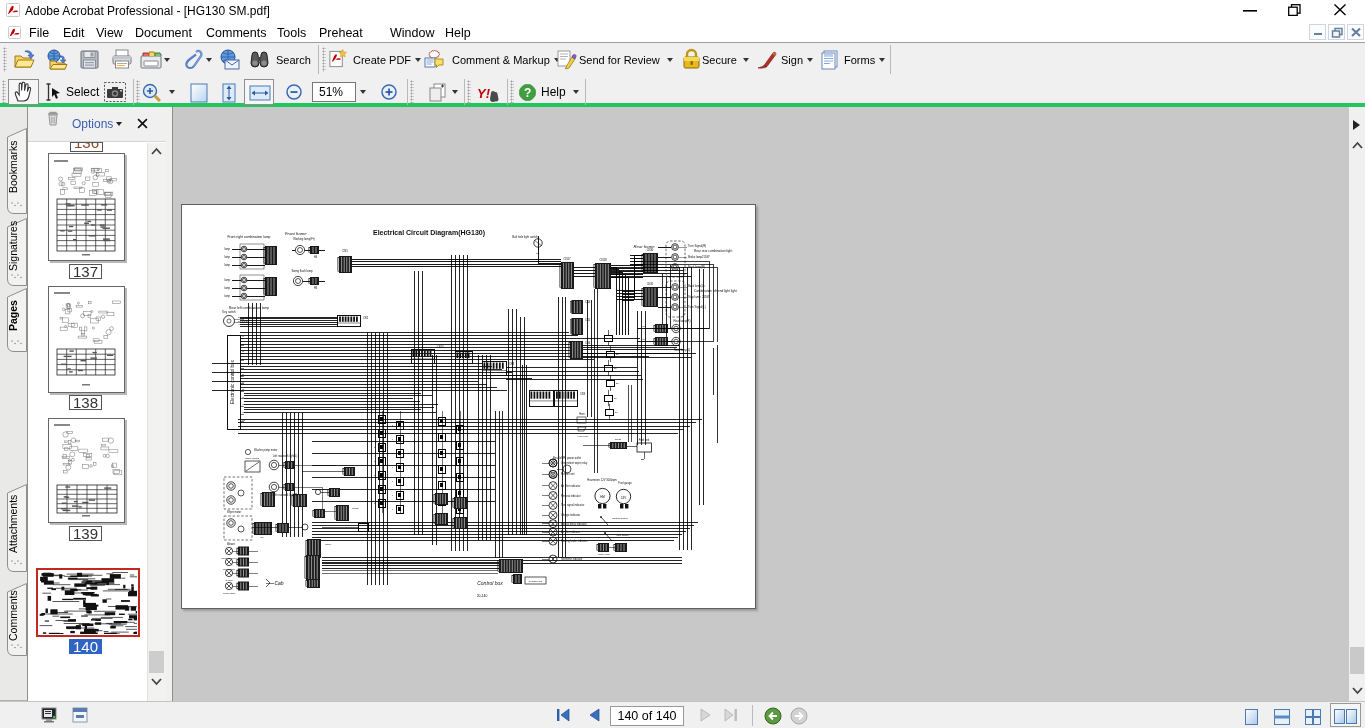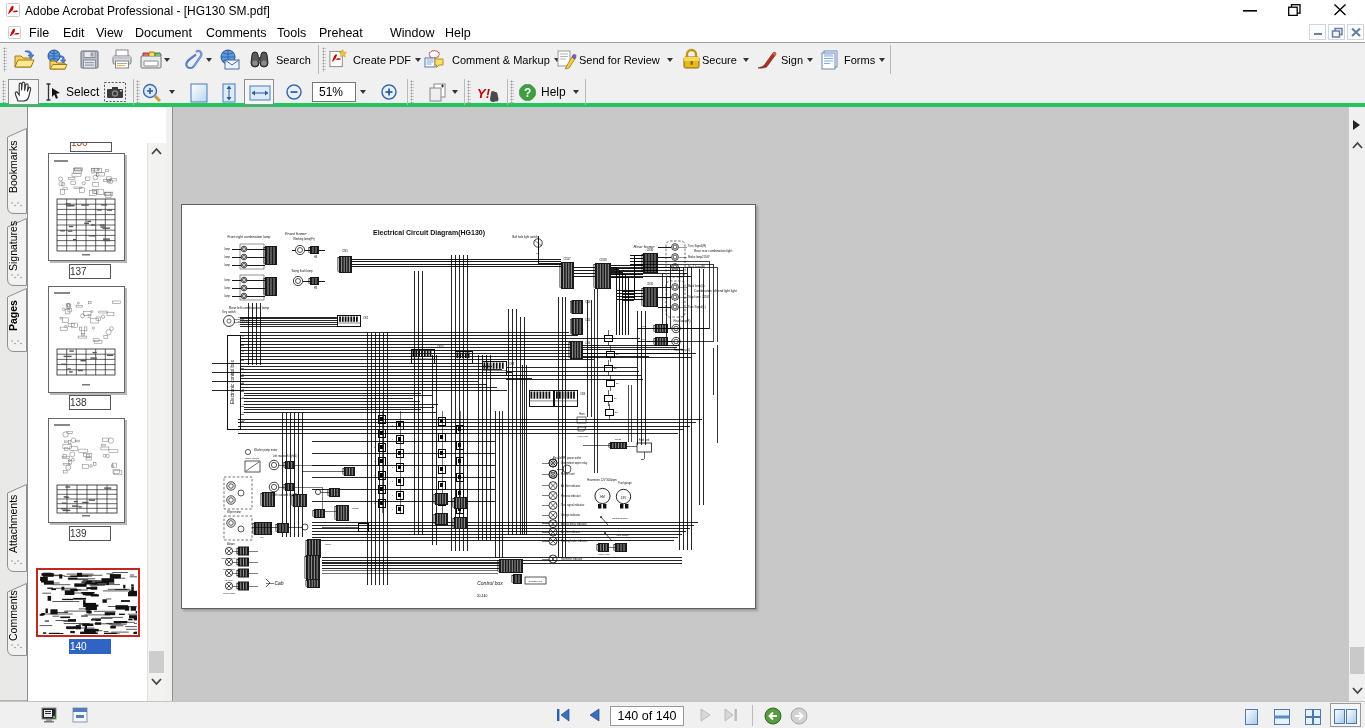--- a/index.html
+++ b/index.html
@@ -14,21 +14,21 @@
 .tbtext{position:absolute;font-size:12px;color:#000}
 .tb1t{font-size:11px;top:11px !important}
 .dd{position:absolute;width:0;height:0;border-left:3.5px solid transparent;border-right:3.5px solid transparent;border-top:4px solid #333}
 #tabstrip{position:absolute;left:0;top:107px;width:27px;height:594px;background:#e9e9e7;border-bottom:1px solid #b0b0b0}
 .vtabtxt{position:absolute;left:3px;width:16px;text-align:center;font-size:10.5px;color:#000;writing-mode:vertical-rl;transform:rotate(180deg)}
 #navpanel{position:absolute;left:27px;top:107px;width:139px;height:594px;background:#fff;border-left:1px solid #8f8f8f}
 #navhdr{position:absolute;left:0px;top:0px;width:138px;height:35px;background:#f0f0f0;border-bottom:1px solid #d5d5d5}
 #navscroll{position:absolute;left:119px;top:36px;width:19px;height:558px;background:#f2f2f1;border-left:1px solid #e0e0e0}
 #splitter{position:absolute;left:166px;top:107px;width:7px;height:594px;background:#f0f0ef;border-right:1px solid #8f8f8f}
 .thumb{position:absolute;background:#fff;border:1px solid #666;box-shadow:2px 2px 0 #b9b9b9}
-.tlabel{position:absolute;width:42px;height:15px;background:#fff;border:1px solid #555;font-size:10px;color:#333;line-height:14px}
+.tlabel{position:absolute;width:33px;height:15px;background:#fff;border:1px solid #555;font-size:15px;color:#333;text-align:center;line-height:14px}
 #docarea{position:absolute;left:173px;top:107px;width:1176px;height:594px;background:#c8c8c8}
 #docscroll{position:absolute;left:1349px;top:107px;width:16px;height:594px;background:#f0f0f0}
 #page{position:absolute;left:181px;top:204px;width:575px;height:405px;background:#fff;border:1.5px solid #5f5f5f;box-shadow:2px 2px 2px #9b9b9b}
 #statusbar{position:absolute;left:0;top:701px;width:1365px;height:27px;background:#f0f0f0;border-top:1px solid #c4c4c4}
 </style></head><body>
 <div id="titlebar">
     <svg class="abs" style="left:6px;top:3px" width="14" height="14" viewBox="0 0 14 14">
       <rect x="0.5" y="0.5" width="13" height="13" rx="1" fill="#fff" stroke="#c8c8c8"></rect>
       <path d="M2 11 C4 6 5 3 6.5 3 C8 3 7.5 5 5.5 8 C4.5 9.5 3 11 2 11 Z" fill="#c00000"></path>
       <path d="M6 9 C8 7.5 11 7 12 8 C12.5 9 10 9.5 6 9 Z" fill="#c00000"></path>
@@ -309,20 +309,32 @@
     <svg class="abs" style="left:0px;top:476px" width="23" height="73" viewBox="0 0 23 73">
       <path d="M22.5 0.5 L22.5 72.5 L10 72.5 Q3.5 72.5 3.5 66 L3.5 9 Z" fill="#f2f2f0" stroke="#8f8f8f"></path>
       <circle cx="8" cy="62.0" r="0.8" fill="#909090"></circle>
       <circle cx="11" cy="64.5" r="0.8" fill="#909090"></circle>
       <circle cx="14" cy="62.0" r="0.8" fill="#909090"></circle>
       <circle cx="17" cy="64.5" r="0.8" fill="#909090"></circle>
     </svg>
     <div class="vtabtxt" style="top:483px;height:51px;font-weight:normal">Comments</div>
   </div>
 <div id="navpanel">
+    <div id="navhdr">
+      <svg class="abs" style="left:17px;top:3px" width="16" height="16" viewBox="0 0 16 16">
+        <path d="M3 4 h10 M5 4 L5 2.5 h6 L11 4" stroke="#999" stroke-width="1.3" fill="none"></path>
+        <path d="M4 5 L5 15 h6 L12 5 Z" fill="#d8d8d8" stroke="#999"></path>
+        <path d="M6.5 7 v6 M8 7 v6 M9.5 7 v6" stroke="#aaa" stroke-width="0.8"></path>
+      </svg>
+      <div class="abs" style="left:44px;top:10px;font-size:12px;color:#3c5fae">Options</div>
+      <div class="dd" style="left:88px;top:15px;border-top-color:#222"></div>
+      <svg class="abs" style="left:109px;top:11px" width="11" height="11" viewBox="0 0 10 10">
+        <path d="M1 1 L9 9 M9 1 L1 9" stroke="#111" stroke-width="1.5"></path>
+      </svg>
+    </div>
     <div class="tlabel" style="left:42px;top:35px;height:10px;overflow:hidden;color:#8a4a2a">
       <div style="margin-top:-7px">136</div>
     </div>
     <div class="thumb" style="left:20px;top:46px;width:77px;height:108px"></div>
     <svg class="abs" style="left:20px;top:46px" width="75" height="106" viewBox="0 0 75 106">
       <rect x="6" y="7" width="14" height="2" fill="#888"></rect>
       <g transform="translate(8,12)">
         <rect x="14.9" y="16.1" width="4.6" height="3.6" fill="none" stroke="#777" stroke-width="0.5"></rect>
         <rect x="35.8" y="3.7" width="2.1" height="4.4" fill="none" stroke="#777" stroke-width="0.5"></rect>
         <rect x="16.0" y="8.1" width="9.0" height="3.1" fill="none" stroke="#777" stroke-width="0.5"></rect>

